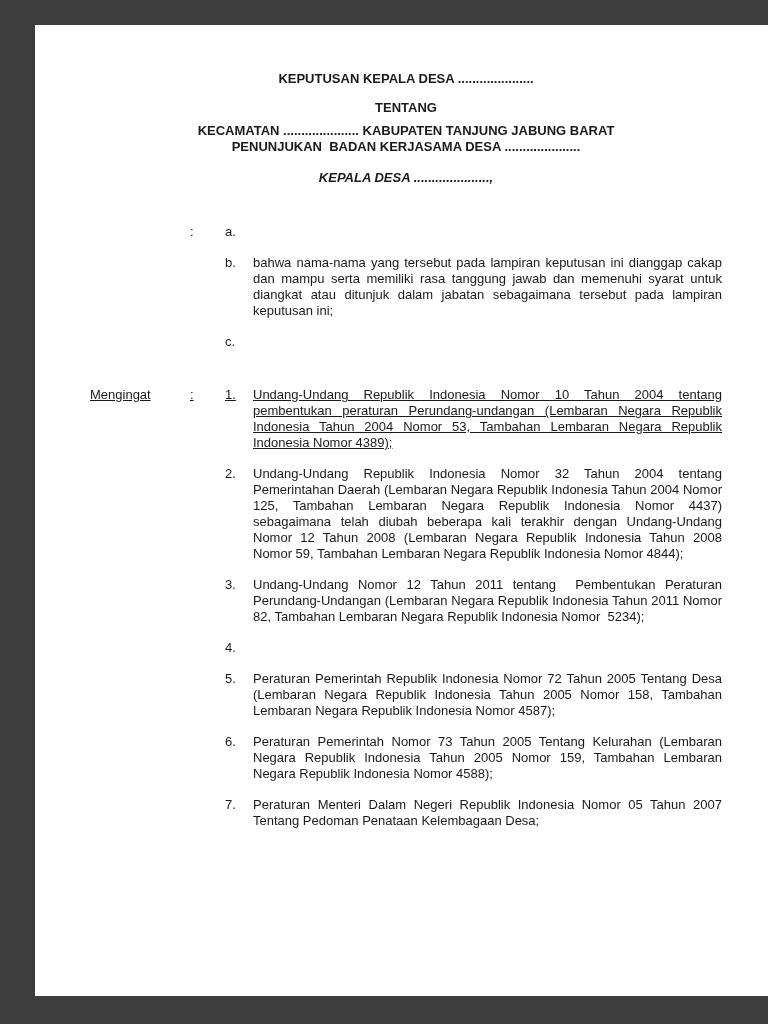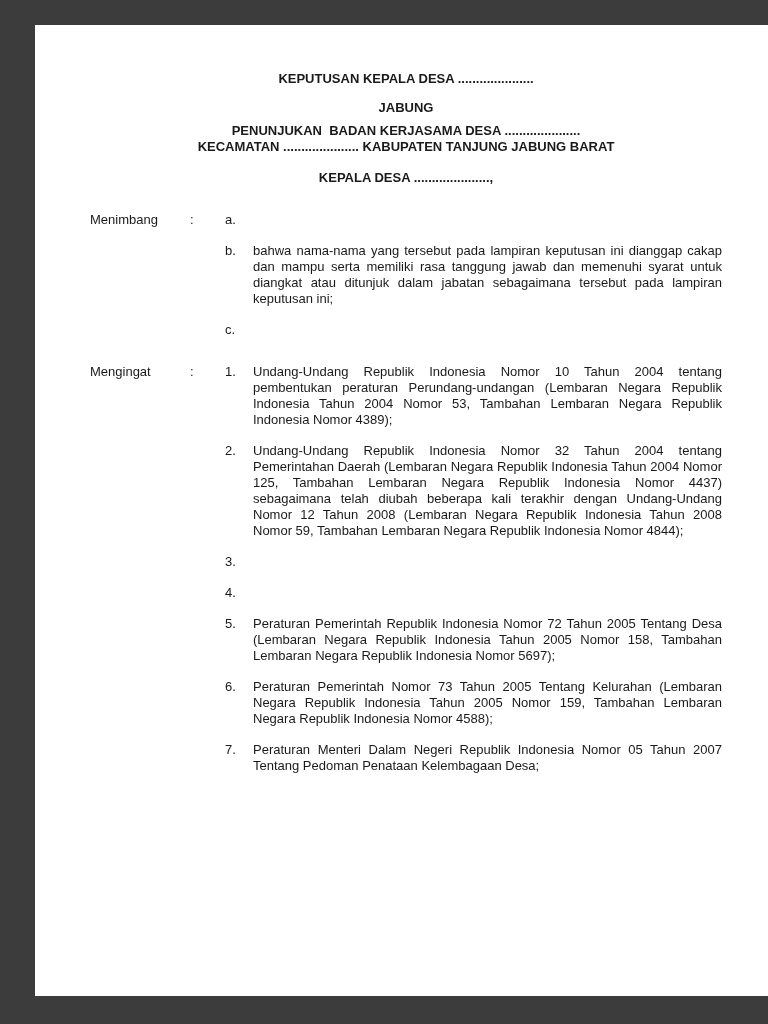--- a/index.html
+++ b/index.html
@@ -27,54 +27,53 @@
     padding: 46px 55px 30px 55px;
     font-size: 13px;
     line-height: 16px;
     overflow: hidden;
   }
   .center { text-align: center; }
   .bold { font-weight: bold; }
   .doc-title { margin-bottom: 13px; }
   .tentang-line { margin-bottom: 7px; }
   .subject-block { margin-bottom: 15px; }
-  .salutation-line { margin-bottom: 26px; }
+  .salutation-line { margin-bottom: 38px; font-style: italic; }
 
   .clause-row {
     display: grid;
     grid-template-columns: 100px 35px 28px 1fr;
     margin-bottom: 15px;
   }
-  .clause-row.section-start { margin-top: 26px; }
+  .clause-row.section-start { margin-top: 37px; text-decoration: underline; }
   .col-label   { grid-column: 1; }
   .col-colon   { grid-column: 2; }
   .col-marker  { grid-column: 3; }
   .col-text    { grid-column: 4; text-align: justify; }
 </style>
 </head>
 <body>
 
 <div class="viewer">
   <div class="page">
 
     <div class="doc-title center bold">
       <div>KEPUTUSAN KEPALA DESA .....................</div>
     </div>
 
-    <div class="tentang-line center bold">JABUNG</div>
+    <div class="tentang-line center bold">TENTANG</div>
 
     <div class="subject-block center bold">
+      <div>KECAMATAN ..................... KABUPATEN TANJUNG JABUNG BARAT</div>
       <div>PENUNJUKAN&nbsp; BADAN KERJASAMA DESA .....................</div>
-      <div>KECAMATAN ..................... KABUPATEN TANJUNG JABUNG BARAT</div>
     </div>
 
     <div class="salutation-line center bold">KEPALA DESA .....................,</div>
 
     <div class="clause-row">
-      <div class="col-label">Menimbang</div>
       <div class="col-colon">:</div>
       <div class="col-marker">a.</div>
     </div>
     <div class="clause-row">
       <div class="col-label"></div>
       <div class="col-colon"></div>
       <div class="col-marker">b.</div>
       <div class="col-text">bahwa nama-nama yang tersebut pada lampiran keputusan ini dianggap cakap dan mampu serta memiliki rasa tanggung jawab dan memenuhi syarat untuk diangkat atau ditunjuk dalam jabatan sebagaimana tersebut pada lampiran keputusan ini;</div>
     </div>
     <div class="clause-row">
@@ -92,31 +91,32 @@
     <div class="clause-row">
       <div class="col-label"></div>
       <div class="col-colon"></div>
       <div class="col-marker">2.</div>
       <div class="col-text">Undang-Undang Republik Indonesia Nomor 32 Tahun 2004 tentang Pemerintahan Daerah (Lembaran Negara Republik Indonesia Tahun 2004 Nomor 125, Tambahan Lembaran Negara Republik Indonesia Nomor 4437) sebagaimana telah diubah beberapa kali terakhir dengan Undang-Undang Nomor 12 Tahun 2008 (Lembaran Negara Republik Indonesia Tahun 2008 Nomor 59, Tambahan Lembaran Negara Republik Indonesia Nomor 4844);</div>
     </div>
     <div class="clause-row">
       <div class="col-label"></div>
       <div class="col-colon"></div>
       <div class="col-marker">3.</div>
+      <div class="col-text">Undang-Undang Nomor 12 Tahun 2011 tentang&nbsp; Pembentukan Peraturan Perundang-Undangan (Lembaran Negara Republik Indonesia Tahun 2011 Nomor 82, Tambahan Lembaran Negara Republik Indonesia Nomor&nbsp; 5234);</div>
     </div>
     <div class="clause-row">
       <div class="col-label"></div>
       <div class="col-colon"></div>
       <div class="col-marker">4.</div>
     </div>
     <div class="clause-row">
       <div class="col-label"></div>
       <div class="col-colon"></div>
       <div class="col-marker">5.</div>
-      <div class="col-text">Peraturan Pemerintah Republik Indonesia Nomor 72 Tahun 2005 Tentang Desa (Lembaran Negara Republik Indonesia Tahun 2005 Nomor 158, Tambahan Lembaran Negara Republik Indonesia Nomor 5697);</div>
+      <div class="col-text">Peraturan Pemerintah Republik Indonesia Nomor 72 Tahun 2005 Tentang Desa (Lembaran Negara Republik Indonesia Tahun 2005 Nomor 158, Tambahan Lembaran Negara Republik Indonesia Nomor 4587);</div>
     </div>
     <div class="clause-row">
       <div class="col-label"></div>
       <div class="col-colon"></div>
       <div class="col-marker">6.</div>
       <div class="col-text">Peraturan Pemerintah Nomor 73 Tahun 2005 Tentang Kelurahan (Lembaran Negara Republik Indonesia Tahun 2005 Nomor 159, Tambahan Lembaran Negara Republik Indonesia Nomor 4588);</div>
     </div>
     <div class="clause-row">
       <div class="col-label"></div>
       <div class="col-colon"></div>

